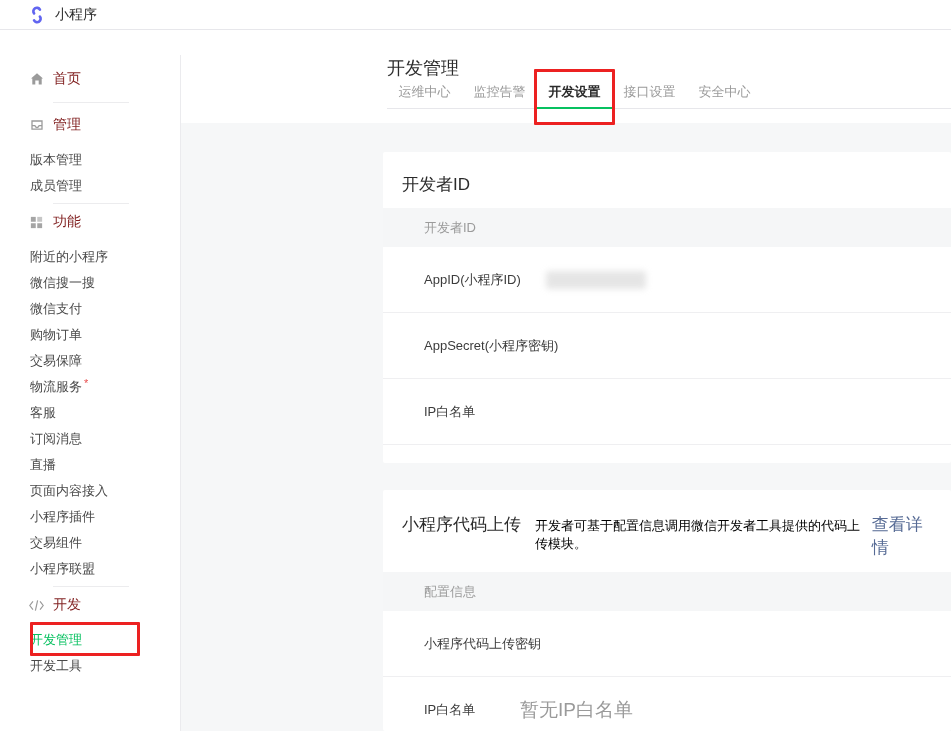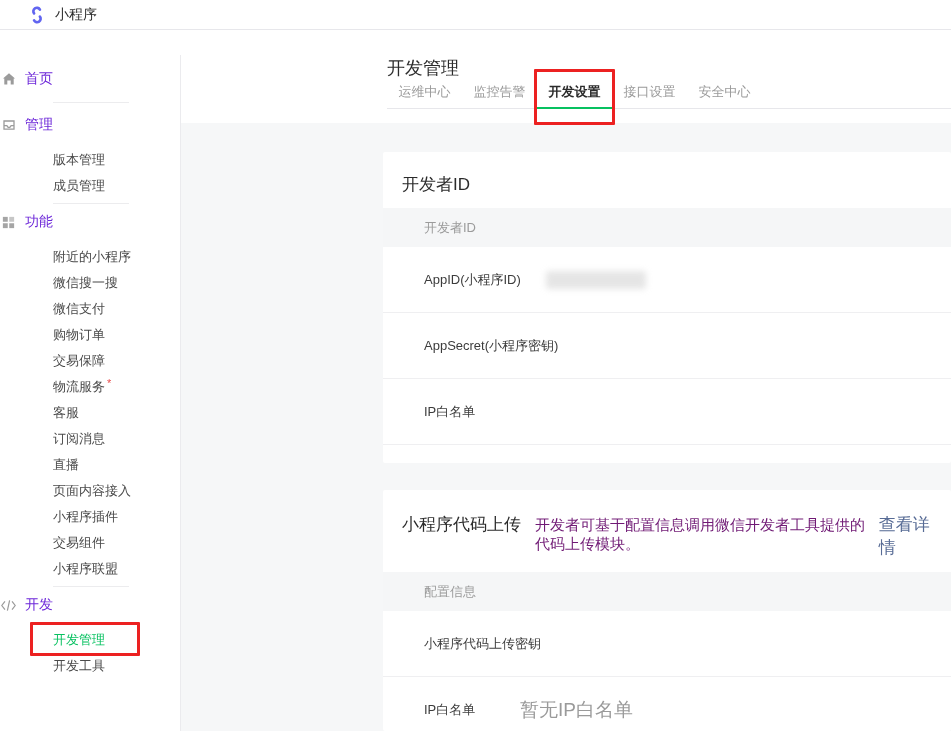--- a/index.html
+++ b/index.html
@@ -10,25 +10,25 @@
   .topbar { height: 30px; border-bottom: 1px solid #e7e7eb; display: flex; align-items: center;
             padding-left: 27px; background: #fff; }
   .logo { display: inline-flex; width: 20px; height: 20px; cursor: pointer; }
   .logo-text { margin-left: 8px; font-size: 14px; color: #2c2c2c; }
 
   
   .layout { display: flex; height: 701px; }
   .sidebar { width: 181px; flex: none; position: relative; padding-top: 36px; background: #fff; }
   .sidebar::after { content: ""; position: absolute; top: 25px; right: 0; bottom: 0; width: 1px; background: #ebebee; }
 
-  .side-link { height: 26px; display: flex; align-items: center; 
-               font-size: 14px; color: #6d28d9; cursor: pointer; }
+  .side-link { height: 26px; display: flex; align-items: center; padding-left: 28px;
+               font-size: 14px; color: #7f1d1d; cursor: pointer; }
   .side-link .icn { width: 17px; display: inline-flex; justify-content: center; align-items: center; }
   .side-link .lbl { margin-left: 8px; }
-  .side-sub { height: 26px; display: flex; align-items: center; padding-left: 53px;
+  .side-sub { height: 26px; display: flex; align-items: center; padding-left: 30px;
               font-size: 13px; color: #4a4a4a; cursor: pointer; position: relative; white-space: nowrap; }
   .side-sub.first-sub { margin-top: 9px; }
   .side-sub.active { color: #07c160; }
   .side-sub .badge { color: #e84d4d; font-size: 11px; margin-left: 2px; transform: translateY(-4px); }
   .side-divider { height: 1px; width: 76px; background: #ececee; margin: 4px 0 5px 53px; }
   .side-divider.first { margin: 10px 0 9px 53px; }
 
   .anno { position: absolute; border: 3px solid #ec2121; border-radius: 1px; pointer-events: none; z-index: 5; }
   .side-sub .anno { left: 30px; width: 110px; top: -5px; height: 34px; }
 
@@ -43,21 +43,21 @@
   .tab.active::after { content: ""; position: absolute; left: 0; right: 0; bottom: -1px; height: 2px; background: #07c160; }
   .tab .anno { left: -3px; right: -3px; top: -10px; bottom: -17px; }
 
   .main-body { flex: 1; background: #f6f7f8; padding-left: 202px; display: flex; flex-direction: column; min-height: 0; }
   .card { background: #fff; border-radius: 2px; overflow: hidden; }
   .card1 { margin-top: 29px; height: 311px; flex: none; }
   .card2 { margin-top: 27px; flex: 1; }
   .card-head { padding: 22px 19px 0 19px; display: flex; align-items: baseline; }
   .card2 .card-head { padding-top: 23px; }
   .card-head h2 { font-size: 17px; font-weight: 400; color: #2b2b2b; line-height: 21px; white-space: nowrap; }
-  .desc { margin-left: 14px; font-size: 15px; color: #701a75; }
+  .desc { margin-left: 14px; font-size: 13px; color: #000000; }
   .link { color: #576b95; font-size: 17px; margin-left: 3px; cursor: pointer; text-decoration: none; }
 
   .thead { margin-top: 13px; height: 39px; background: #f5f6f7; display: flex; align-items: center;
            padding-left: 41px; font-size: 13px; color: #9b9b9b; }
   .row { height: 66px; display: flex; align-items: center; padding-left: 41px; border-bottom: 1px solid #efeff1; }
   .row .lab { width: 96px; flex: none; font-size: 13px; color: #3c3c3c; white-space: nowrap; }
   .row .val { font-size: 19px; color: #9a9a9a; margin-left: 0; }
   .redacted { width: 100px; height: 18px; margin-left: 26px; background: #d8d8d8;
               filter: blur(3px); border-radius: 3px; opacity: .65; }
 </style>

